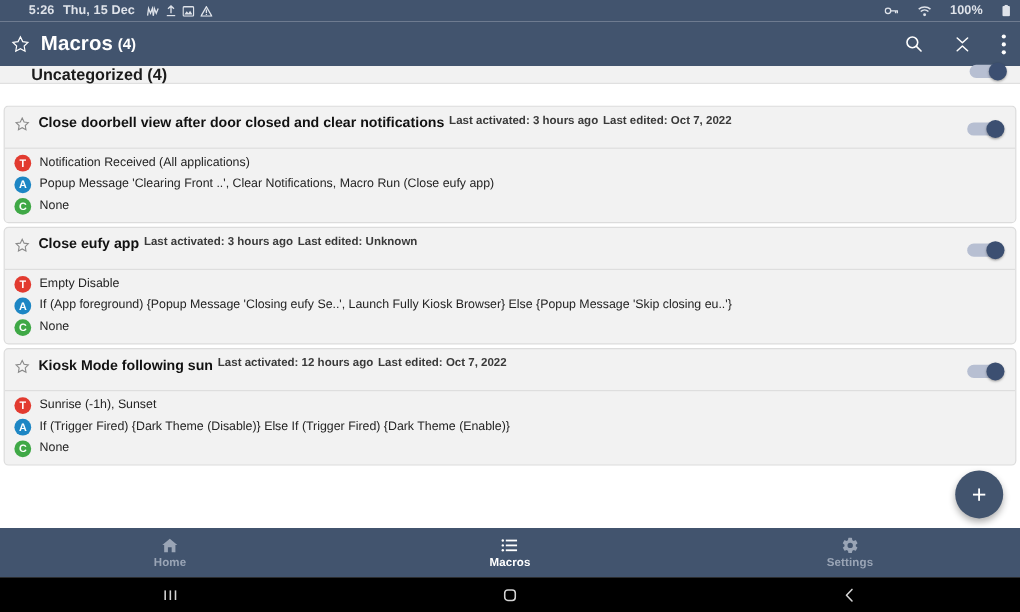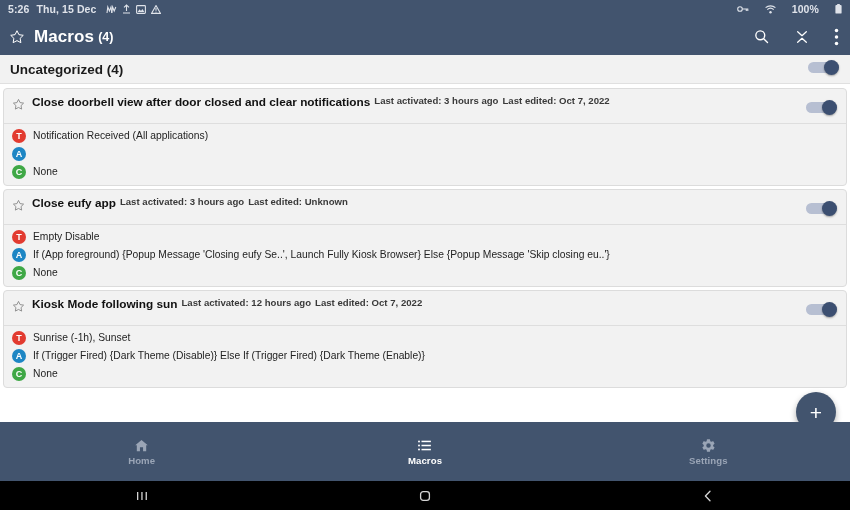--- a/index.html
+++ b/index.html
@@ -7,21 +7,21 @@
     width:850px; height:510px;
     background:#ffffff;
     font-family:"Liberation Sans", sans-serif;
     overflow:hidden;
   }
   #app { position:relative; width:850px; height:510px; background:#ffffff; }
 
   
   .statusbar {
     height:18px; background:#42546E; color:#dfe3ea;
-    display:flex; align-items:center; padding:0 8px 0 8px;
+    display:flex; align-items:center; padding:0 8px 0 24px;
     font-size:10.5px; letter-spacing:0.1px;
   }
   .sb-left { display:flex; align-items:center; gap:7px; }
   .sb-time { font-weight:600; font-size:10.5px; }
   .sb-date { font-weight:600; font-size:10.5px; }
   .sb-icons { display:flex; align-items:center; gap:5px; margin-left:3px; }
   .sb-spacer { flex:1; }
   .sb-right { display:flex; align-items:center; gap:16px; font-size:10.5px; font-weight:600;}
   .sb-ic { display:inline-flex; align-items:center; }
 
@@ -31,22 +31,22 @@
     display:flex; align-items:center; padding:0 11px 0 9px;
   }
   .appbar .star { margin-right:9px; display:flex; align-items:center; }
   .appbar-title { font-size:17px; font-weight:700; letter-spacing:0.1px; }
   .appbar-count { font-size:12.5px; font-weight:700; margin-left:4px; }
   .appbar-actions { margin-left:auto; display:flex; align-items:center; gap:24px; }
   .appbar-actions > span { display:flex; align-items:center; cursor:pointer; }
 
   
   .cat-header {
-    height:29px; background:#F2F2F2; display:flex; align-items:center;
-    padding:0 11px 0 10px; border-bottom:1px solid #E0E0E0;
+    height:15px; background:#F2F2F2; display:flex; align-items:center;
+    padding:0 11px 0 26px; border-bottom:1px solid #E0E0E0;
   }
   .cat-title { font-size:13.5px; font-weight:700; color:#1b1b1b; }
   .cat-toggle { margin-left:auto; }
 
   
   .list {
     position:absolute; top:88px; left:0; right:0; bottom:70px;
     background:#ffffff; overflow:hidden;
   }
   .card {
@@ -89,21 +89,21 @@
     position:absolute; right:14px; bottom:78px;
     width:40px; height:40px; border-radius:50%;
     background:#42546E; color:#ffffff;
     display:flex; align-items:center; justify-content:center;
     font-size:21px; font-weight:300; line-height:1;
     box-shadow:0 3px 6px rgba(0,0,0,0.32); cursor:pointer;
   }
 
   
   .bottomnav {
-    position:absolute; left:0; right:0; bottom:29px; height:59px;
+    position:absolute; left:0; right:0; bottom:29px; height:41px;
     background:#42546E; display:flex; align-items:center;
   }
   .navitem {
     flex:1; display:flex; flex-direction:column; align-items:center;
     justify-content:center; gap:2px; cursor:pointer; height:100%;
     color:#9AA5B6;
   }
   .navitem.active { color:#ffffff; }
   .navlabel { font-size:9.6px; font-weight:700; letter-spacing:0.1px; }
   .navicon { display:flex; align-items:center; justify-content:center; height:15px; }
@@ -239,20 +239,21 @@
         </span>
       </div>
       <div class="card-divider"></div>
       <div class="card-body">
         <div class="trow">
           <span class="badge t">T</span>
           <span class="trow-text">Notification Received (All applications)</span>
         </div>
         <div class="trow">
           <span class="badge a">A</span>
+          <span class="trow-text">Popup Message 'Clearing Front ..', Clear Notifications, Macro Run (Close eufy app)</span>
         </div>
         <div class="trow">
           <span class="badge c">C</span>
           <span class="trow-text">None</span>
         </div>
       </div>
     </div>
 
     <div class="card">
       <div class="card-head">

